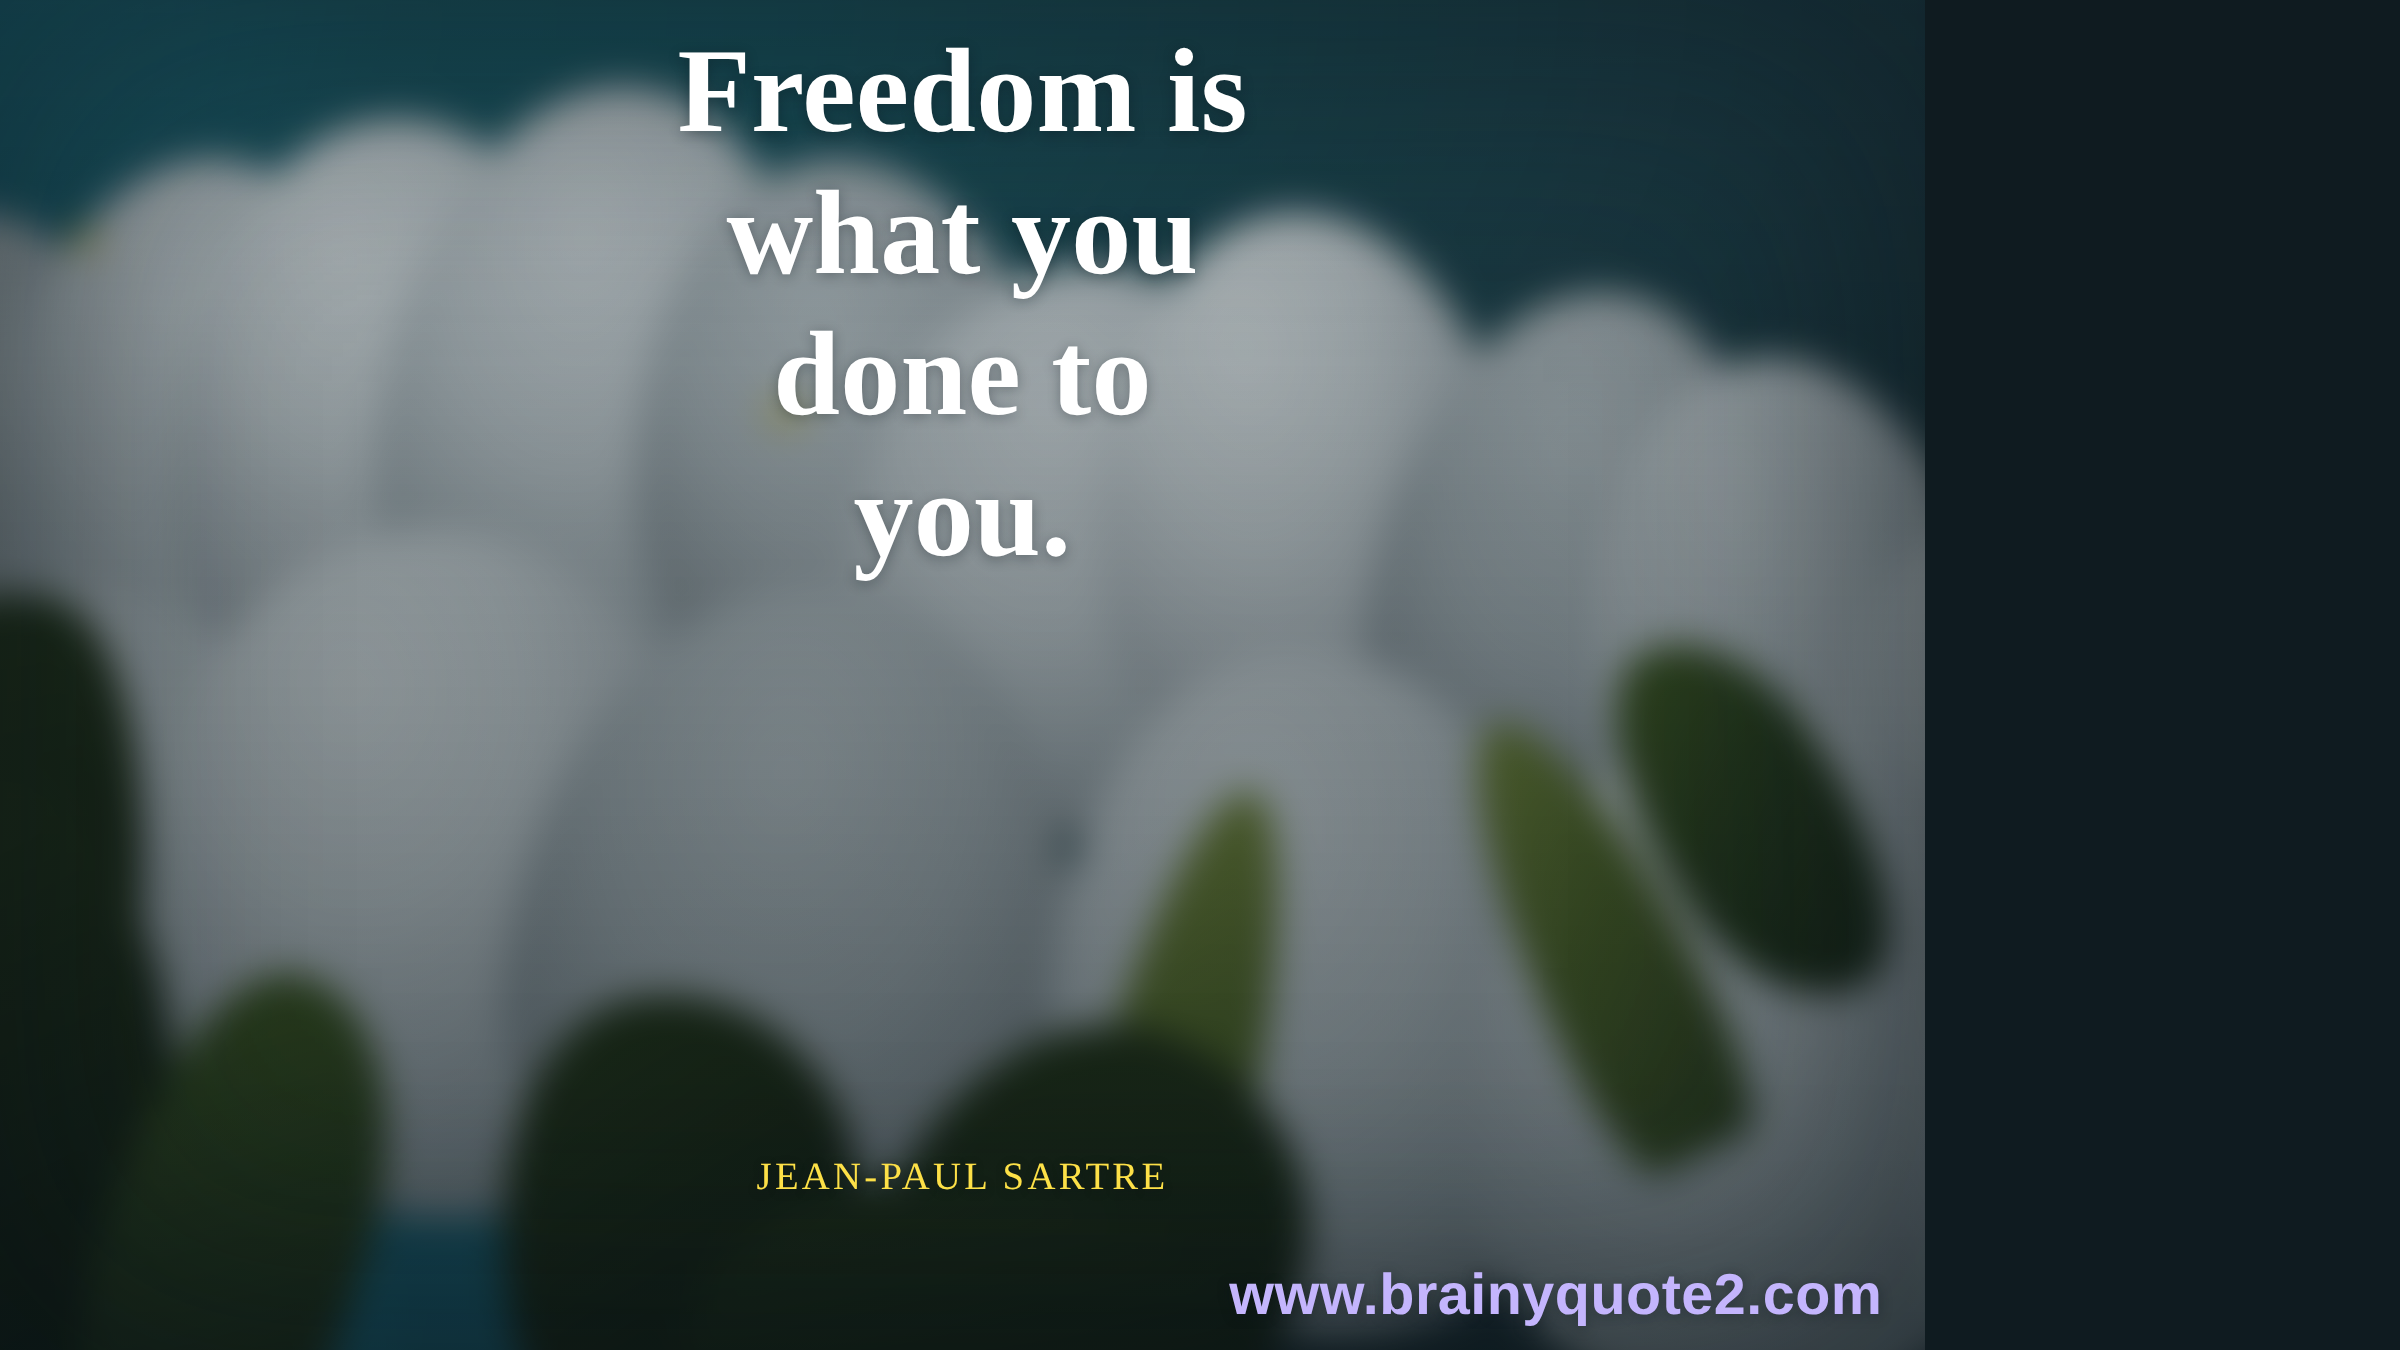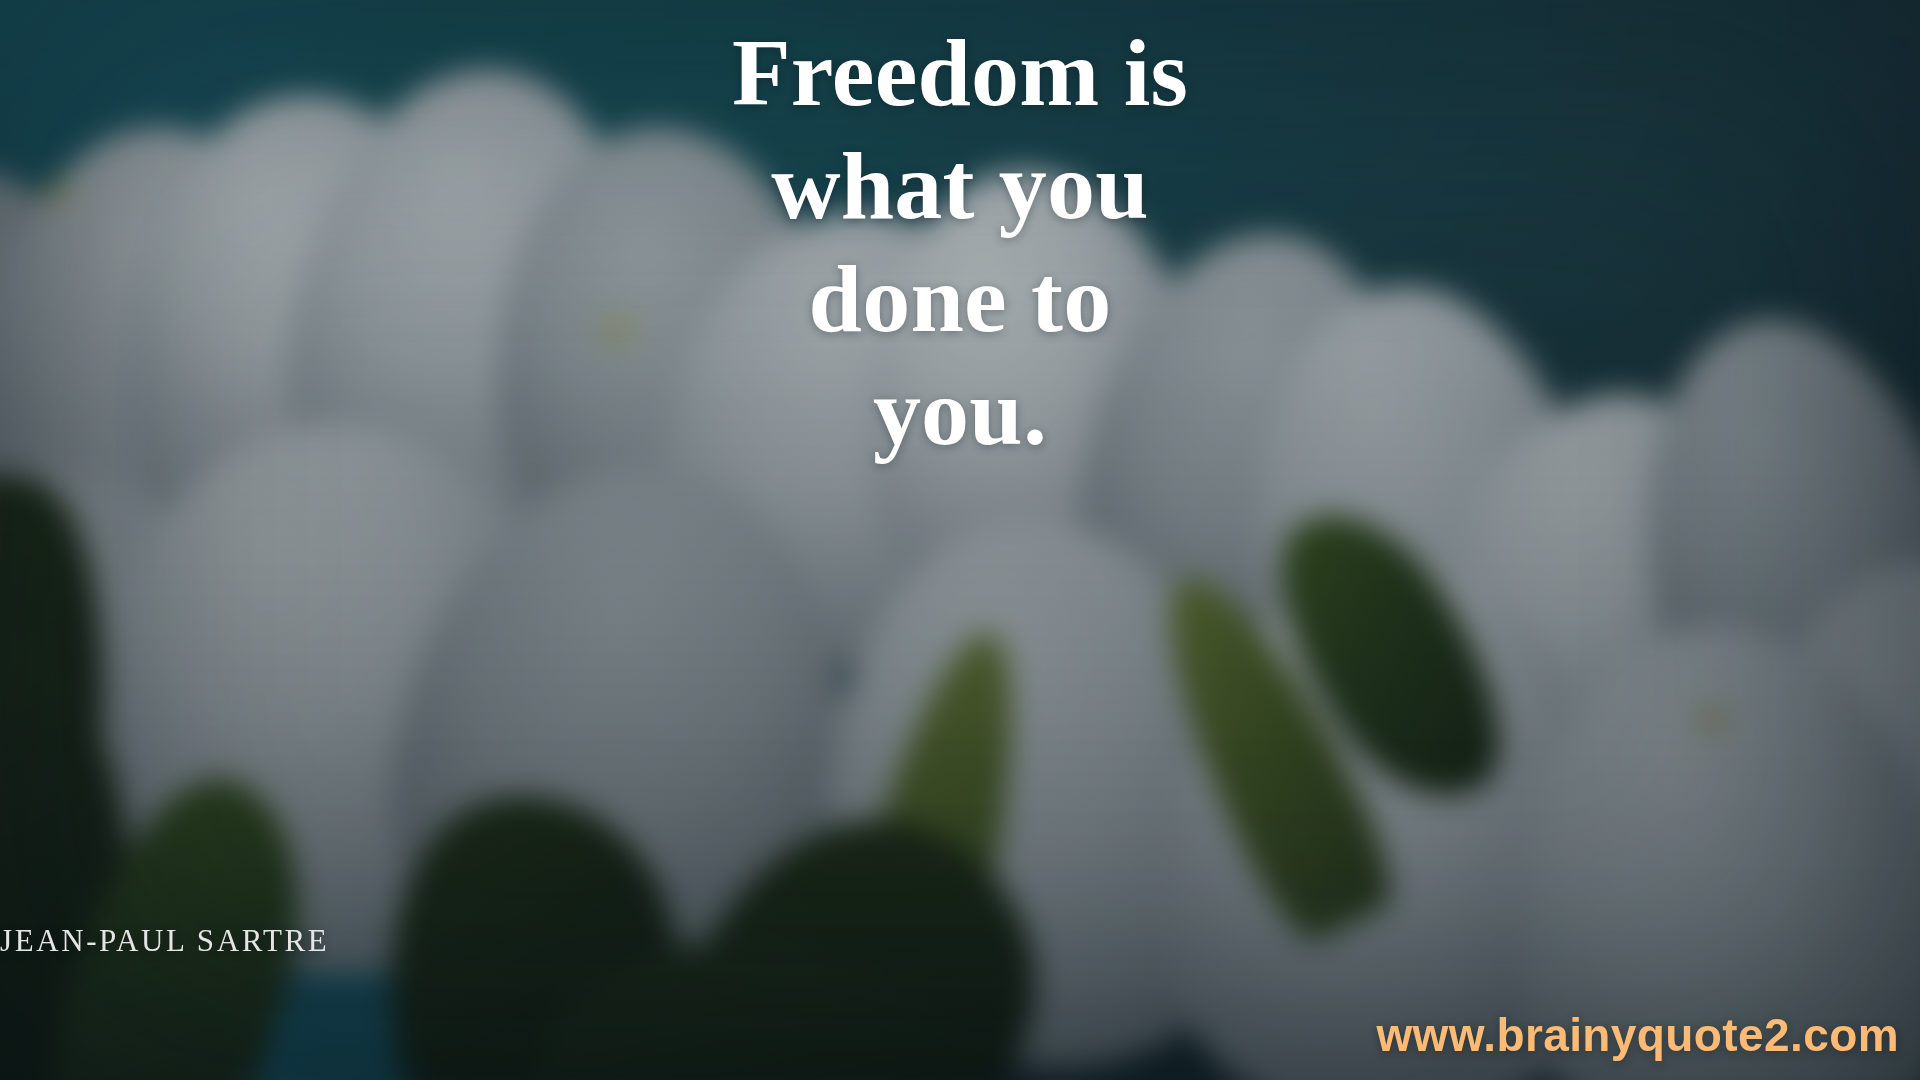--- a/index.html
+++ b/index.html
@@ -6,21 +6,21 @@
   * { margin:0; padding:0; box-sizing:border-box; }
   html, body {
     width:1920px; height:1080px;
     background:#0f1b20;
     font-family:"Liberation Serif", serif;
     overflow:hidden;
   }
 
   .stage {
     position:relative;
-    width:1920px; height:1080px;
+    width:1540px; height:1080px;
     overflow:hidden;
     background:#1d3b45;
   }
 
   
   .photo {
     position:absolute; inset:0;
     overflow:hidden;
     filter:blur(14px) saturate(0.92);
     transform:scale(1.06);
@@ -108,34 +108,34 @@
     letter-spacing:0.2px;
     text-rendering:optimizeLegibility;
     text-shadow:0 2px 10px rgba(10,20,25,0.32);
   }
   .quote-line { display:block; white-space:pre; }
 
   .author {
     position:absolute;
     left:0; right:0;
     top:923px;
-    text-align:left;
-    color:#e5e5e5;
+    text-align:center;
+    color:#fde047;
     font-family:"Liberation Serif", serif;
     font-weight:400;
     font-size:31px;
     letter-spacing:2.6px;
     text-shadow:0 2px 8px rgba(10,20,25,0.45);
   }
 
   .watermark {
     position:absolute;
-    right:21px;
+    right:34px;
     top:1008px;
-    color:#fdba74;
+    color:#c4b5fd;
     font-family:"Liberation Sans", sans-serif;
     font-weight:700;
     font-size:46px;
     letter-spacing:0.4px;
     text-shadow:0 2px 10px rgba(10,20,25,0.40);
   }
 </style>
 </head>
 <body>
 

